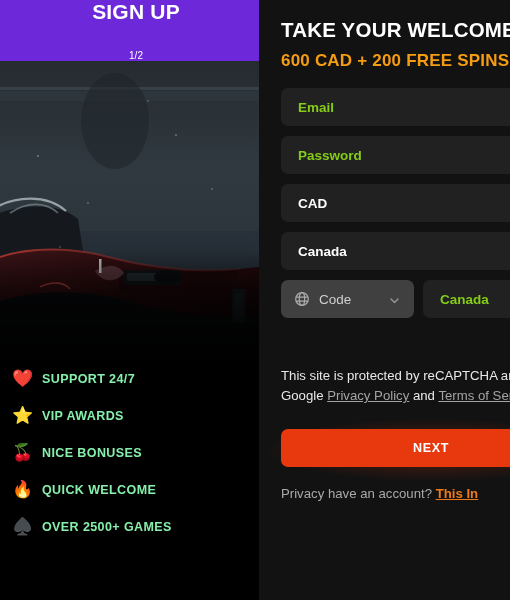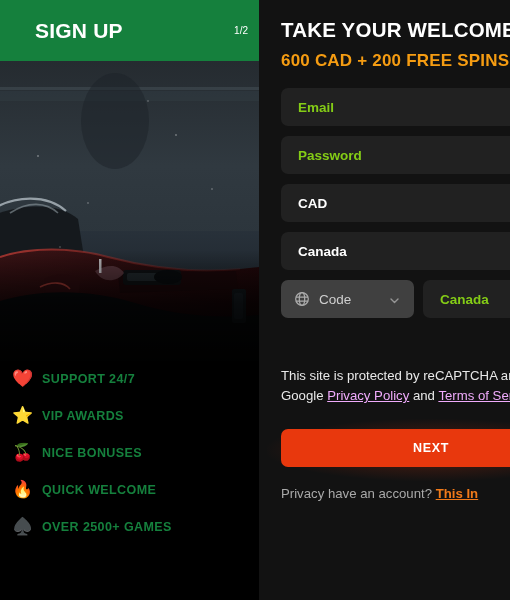--- a/index.html
+++ b/index.html
@@ -11,23 +11,24 @@
   }
   .screen { position:relative; width:510px; height:600px; overflow:hidden; display:flex; }
 
   
   .left-panel {
     position:relative; width:259px; height:600px;
     background:#000; flex:0 0 259px; overflow:hidden;
   }
   .signup-header {
     position:relative; z-index:4;
-    height:61px; background:#15803d;
+    height:61px; background:#6d28d9;
     display:flex; align-items:center; justify-content:space-between;
-    padding:0 11px 0 35px;
+    padding:0 22px 0 35px;
+    flex-direction:column;
   }
   .signup-title {
     font-size:21px; font-weight:bold; color:#fff;
     letter-spacing:.2px;
   }
   .signup-step { font-size:10px; font-weight:normal; color:#fff; }
 
   
   .hero-photo {
     position:absolute; left:0; top:61px; width:259px; height:300px;
@@ -46,21 +47,21 @@
     z-index:3; padding-left:8px;
   }
   .feature-row {
     display:flex; align-items:center; height:37px; margin-bottom:0;
   }
   .feature-icon {
     width:30px; flex:0 0 30px; text-align:center;
     font-size:17px; line-height:1;
   }
   .feature-label {
-    font-size:12.5px; font-weight:bold; color:#15803d;
+    font-size:12.5px; font-weight:bold; color:#86efac;
     letter-spacing:.4px; margin-left:4px;
   }
   .feature-row + .feature-row { margin-top:0px; }
 
   
   .right-panel {
     position:relative; width:251px; height:600px; flex:0 0 251px;
     background:#121212; overflow:visible;
   }
   .right-inner {
@@ -98,21 +99,21 @@
   .chev { width:13px; height:13px; opacity:.6; }
   .number-field {
     flex:1; height:38px; background:#212121; border-radius:7px;
     display:flex; align-items:center; padding:0 17px;
   }
 
   .recaptcha {
     margin-top:48px; padding-left:22px; width:330px;
     font-size:13.2px; line-height:1.55; color:#e8e8e8;
   }
-  .recaptcha a { color:#f0abfc; text-decoration:underline; }
+  .recaptcha a { color:#a3a3a3; text-decoration:underline; }
 
   .next-wrap { margin-top:22px; padding-left:22px; position:relative; }
   .next-glow {
     position:absolute; left:8px; top:-10px; width:330px; height:62px;
     background:radial-gradient(ellipse at center, rgba(232,56,13,.38) 0%, rgba(232,56,13,.12) 45%, rgba(232,56,13,0) 72%);
     pointer-events:none;
   }
   .next-btn {
     position:relative; width:300px; height:38px;
     background:#e8380d; border:none; border-radius:7px;

